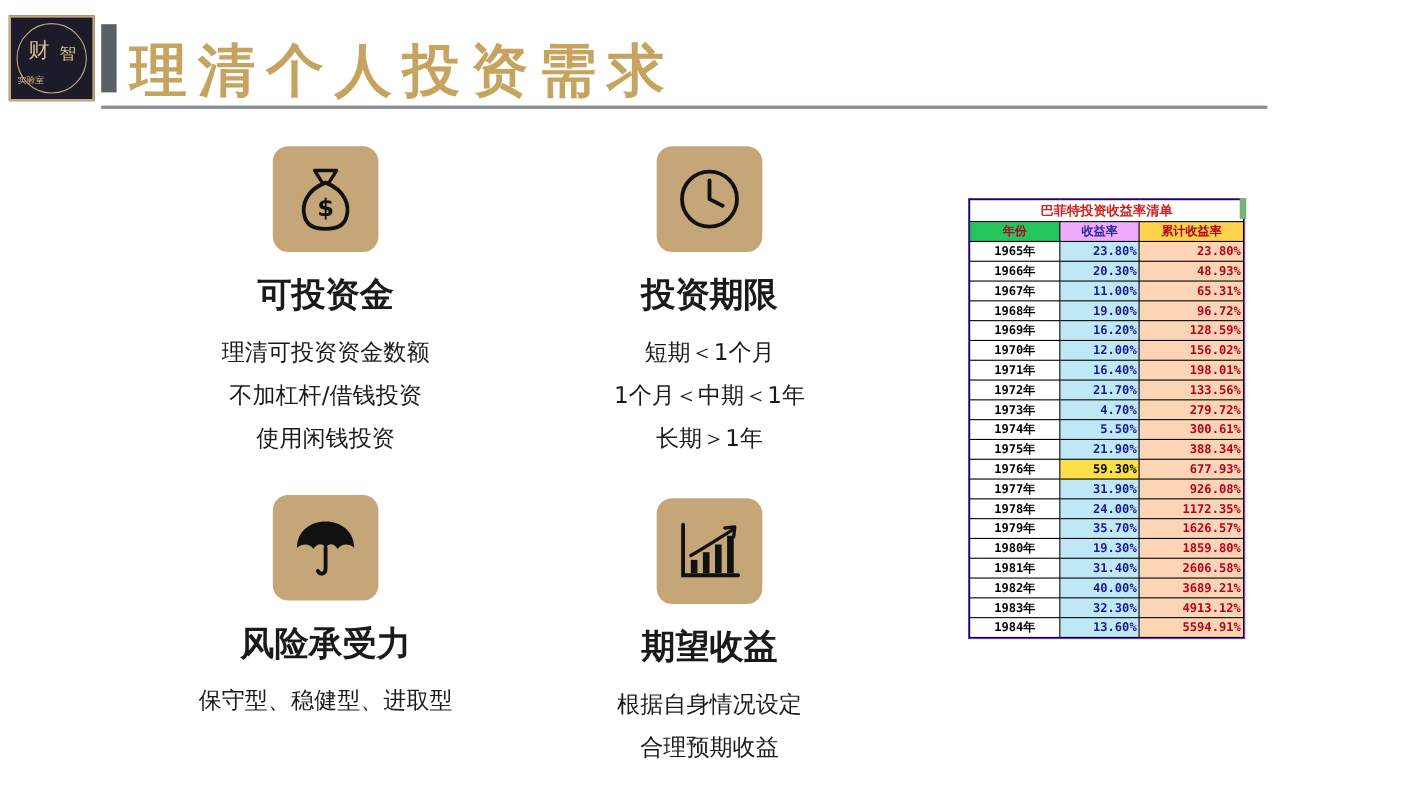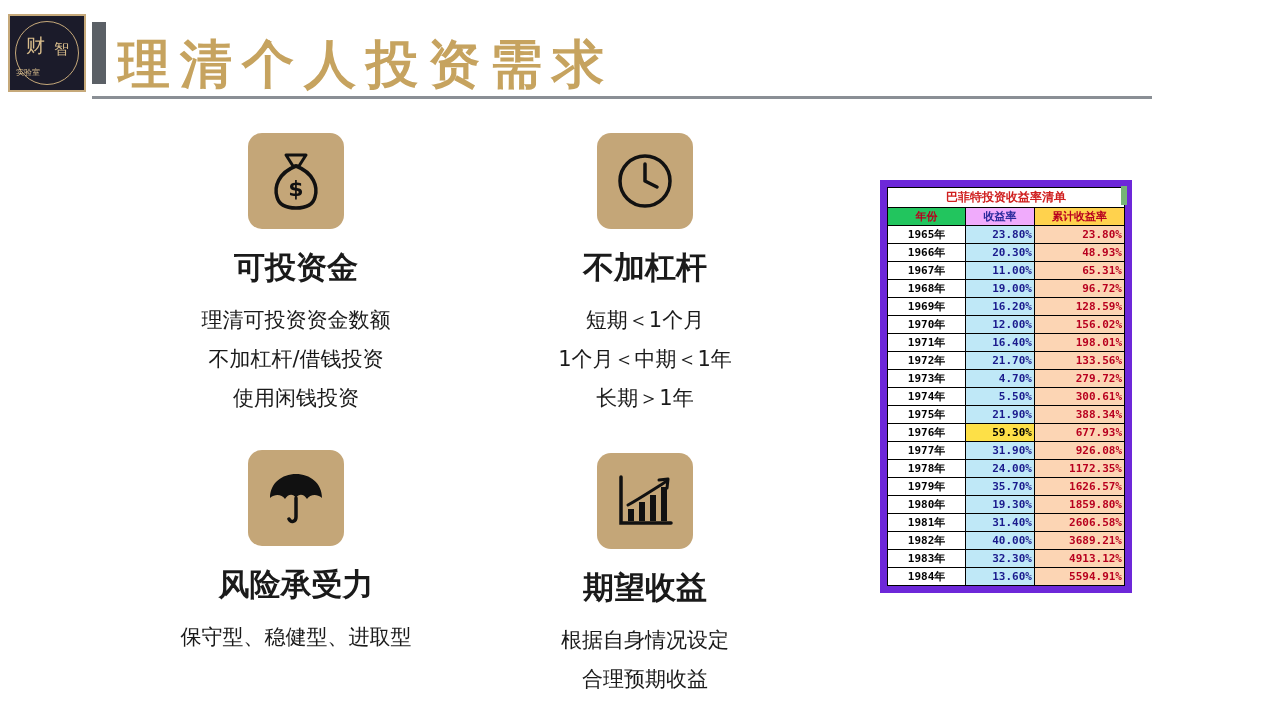--- a/index.html
+++ b/index.html
@@ -128,21 +128,21 @@
   #feat-1 { left: 480px; top: 133px; }
   #feat-2 { left: 131px; top: 450px; }
   #feat-3 { left: 480px; top: 453px; }
 
   
   .sheet {
     position: absolute;
     left: 880px;
     top: 180px;
     width: 252px;
-    border: 7px solid #6d28d9;
+    border: 1px solid #6d28d9;
     background: #ffffff;
     box-sizing: border-box;
   }
   .sheet table {
     border-collapse: collapse;
     width: 100%;
     font-family: "DejaVu Sans Mono", monospace;
   }
   .sheet td, .sheet th {
     border: 1px solid #000000;
@@ -240,21 +240,21 @@
   </div>
 </div>
 
 <div class="feature" id="feat-1">
   <div class="icon-tile">
     <svg width="58" height="58" viewBox="0 0 58 58" aria-hidden="true">
       <circle cx="29" cy="29" r="25" fill="none" stroke="#111" stroke-width="3.5"></circle>
       <path d="M29 12 L29 29 L41 35" fill="none" stroke="#111" stroke-width="3.5" stroke-linecap="round" stroke-linejoin="round"></path>
     </svg>
   </div>
-  <div class="feature-title">不加杠杆</div>
+  <div class="feature-title">投资期限</div>
   <div class="feature-lines">
     <div>短期＜1个月</div>
     <div>1个月＜中期＜1年</div>
     <div>长期＞1年</div>
   </div>
 </div>
 
 <div class="feature" id="feat-2">
   <div class="icon-tile">
     <svg width="60" height="56" viewBox="0 0 60 56" aria-hidden="true">

